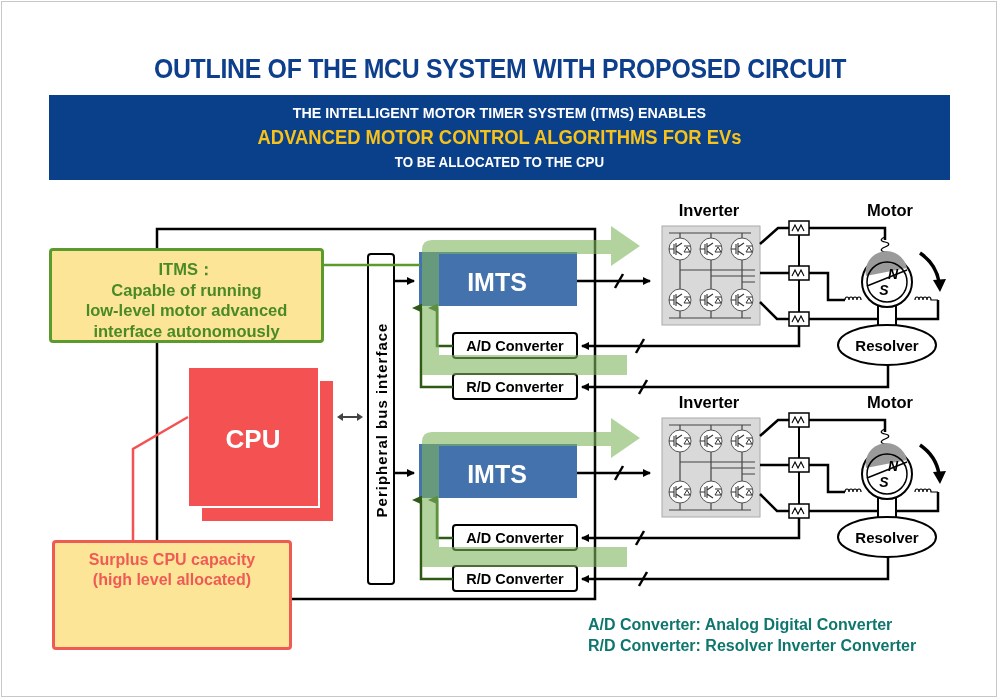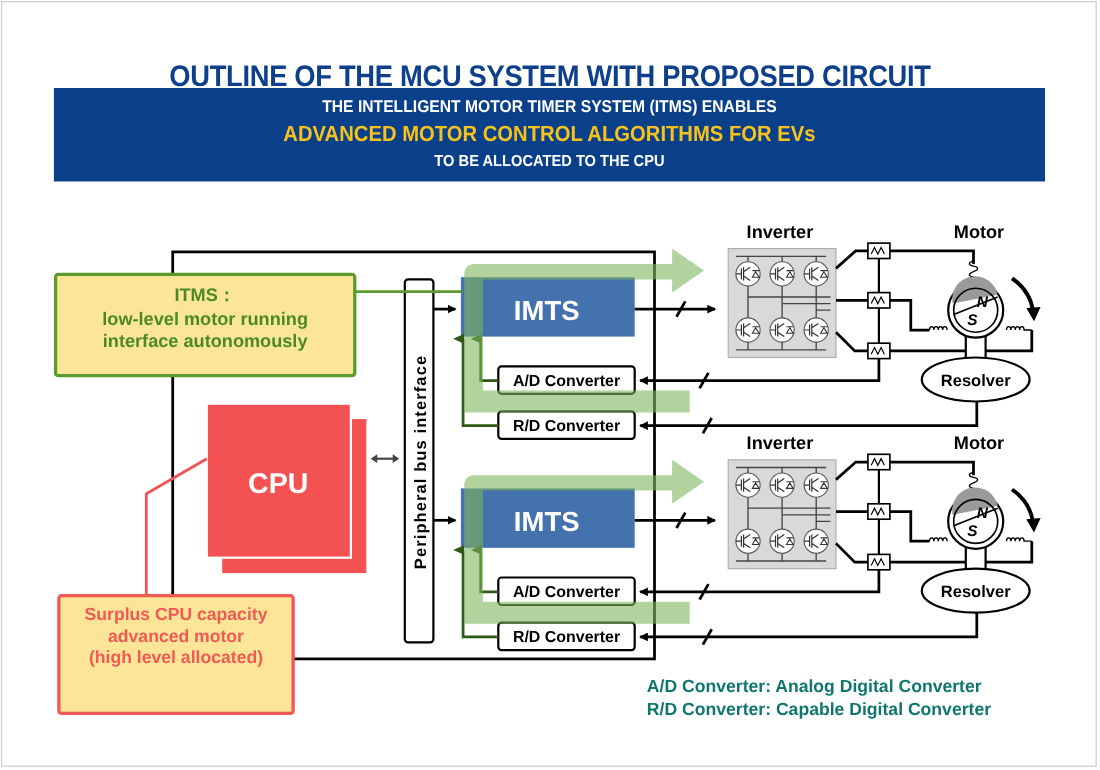--- a/index.html
+++ b/index.html
@@ -1,25 +1,25 @@
 <!DOCTYPE html>
 <html><head>
 <meta charset="utf-8">
 <style>
   html,body{margin:0;padding:0;background:#fff;}
   body{width:1000px;height:700px;position:relative;overflow:hidden;font-family:"Liberation Sans",sans-serif;}
   .frame{position:absolute;left:1px;top:1px;width:996px;height:696px;border:1px solid #c8c8c8;box-sizing:border-box;}
   .title{position:absolute;left:0;top:54px;width:1000px;text-align:center;font-weight:bold;font-size:27px;color:#0d3f8c;letter-spacing:-0.3px;transform:scaleX(0.92);}
-  .banner{position:absolute;left:49px;top:80px;width:901px;height:85px;background:#0a3f8a;color:#fff;text-align:center;}
+  .banner{position:absolute;left:49px;top:95px;width:901px;height:85px;background:#0a3f8a;color:#fff;text-align:center;}
   .banner .l1{position:absolute;top:9px;width:100%;font-weight:bold;font-size:15.5px;transform:scaleX(0.92);}
   .banner .l2{position:absolute;top:31px;width:100%;font-weight:bold;font-size:20px;color:#f7c21a;transform:scaleX(0.92);}
   .banner .l3{position:absolute;top:59px;width:100%;font-weight:bold;font-size:14.5px;transform:scaleX(0.92);}
   svg text{font-family:"Liberation Sans",sans-serif;font-weight:bold;}
   .note-green{position:absolute;left:49px;top:248px;width:275px;height:95px;background:#fde597;border:3px solid #5b9a2d;border-radius:4px;box-sizing:border-box;color:#4a8a26;font-weight:bold;font-size:16.5px;text-align:center;line-height:20.5px;padding-top:8px;}
-  .note-red{position:absolute;left:52px;top:540px;width:216px;height:110px;background:#fde597;border:3px solid #f05a55;border-radius:4px;box-sizing:border-box;color:#f05a55;font-weight:bold;font-size:16px;text-align:center;line-height:19.5px;padding-top:7px;}
+  .note-red{position:absolute;left:52px;top:540px;width:240px;height:110px;background:#fde597;border:3px solid #f05a55;border-radius:4px;box-sizing:border-box;color:#f05a55;font-weight:bold;font-size:16px;text-align:center;line-height:19.5px;padding-top:7px;}
   .note-line{display:block;white-space:pre;}
   .legend{position:absolute;left:588px;top:614px;font-weight:bold;font-size:16px;color:#0f766e;line-height:21px;}
 </style>
 </head>
 <body>
 
 <div class="frame"></div>
 
 <div class="title">OUTLINE OF THE MCU SYSTEM WITH PROPOSED CIRCUIT</div>
 
@@ -166,26 +166,26 @@
       </g>
     </g>
 
   <path d="M323,265 L420,265" stroke="#5b9a2d" stroke-width="2.5" fill="none"></path>
 
   <path d="M188,417 L133,449 L133,541" stroke="#f45252" stroke-width="2.5" fill="none"></path>
 </svg>
 
 <div class="note-green">
   <span class="note-line">ITMS：</span>
-  <span class="note-line">low-level motor running</span>
+  <span class="note-line">Capable of running</span>
+  <span class="note-line">low-level motor advanced</span>
   <span class="note-line">interface autonomously</span>
 </div>
 
 <div class="note-red">
   <span class="note-line">Surplus CPU capacity</span>
-  <span class="note-line">advanced motor</span>
   <span class="note-line">(high level allocated)</span>
 </div>
 
 <div class="legend">
   <div>A/D Converter: Analog Digital Converter</div>
-  <div>R/D Converter: Capable Digital Converter</div>
+  <div>R/D Converter: Resolver Inverter Converter</div>
 </div>
 
 </body></html>

